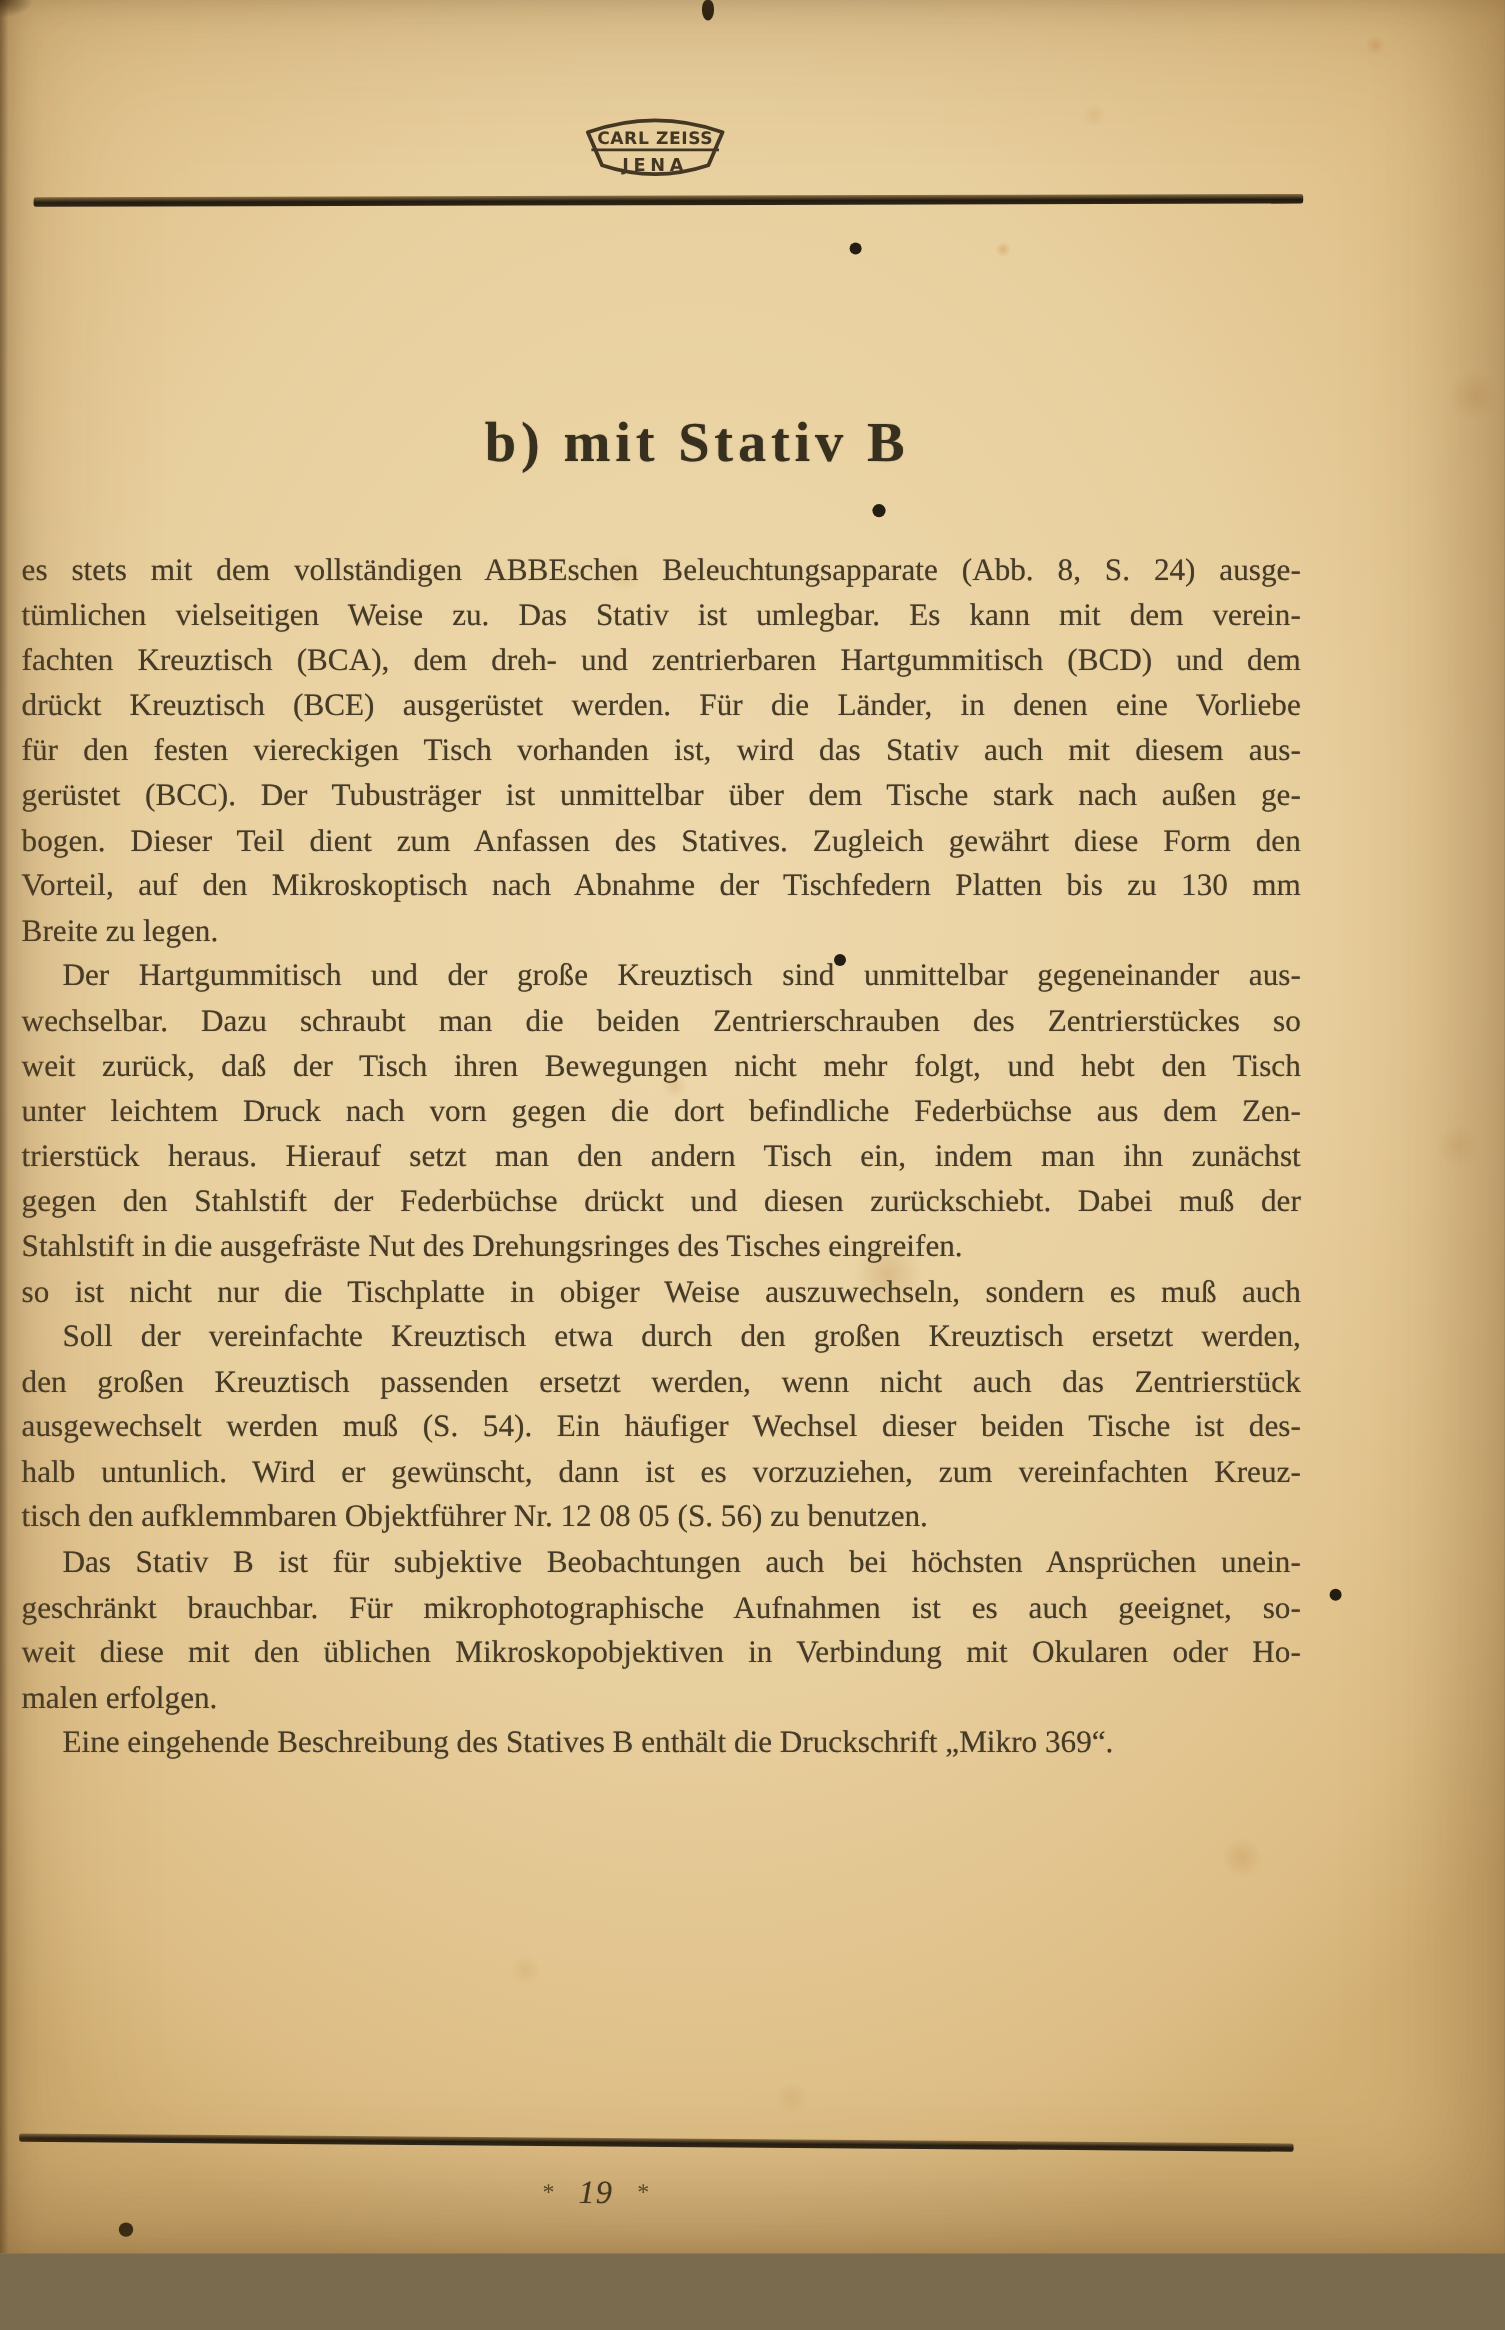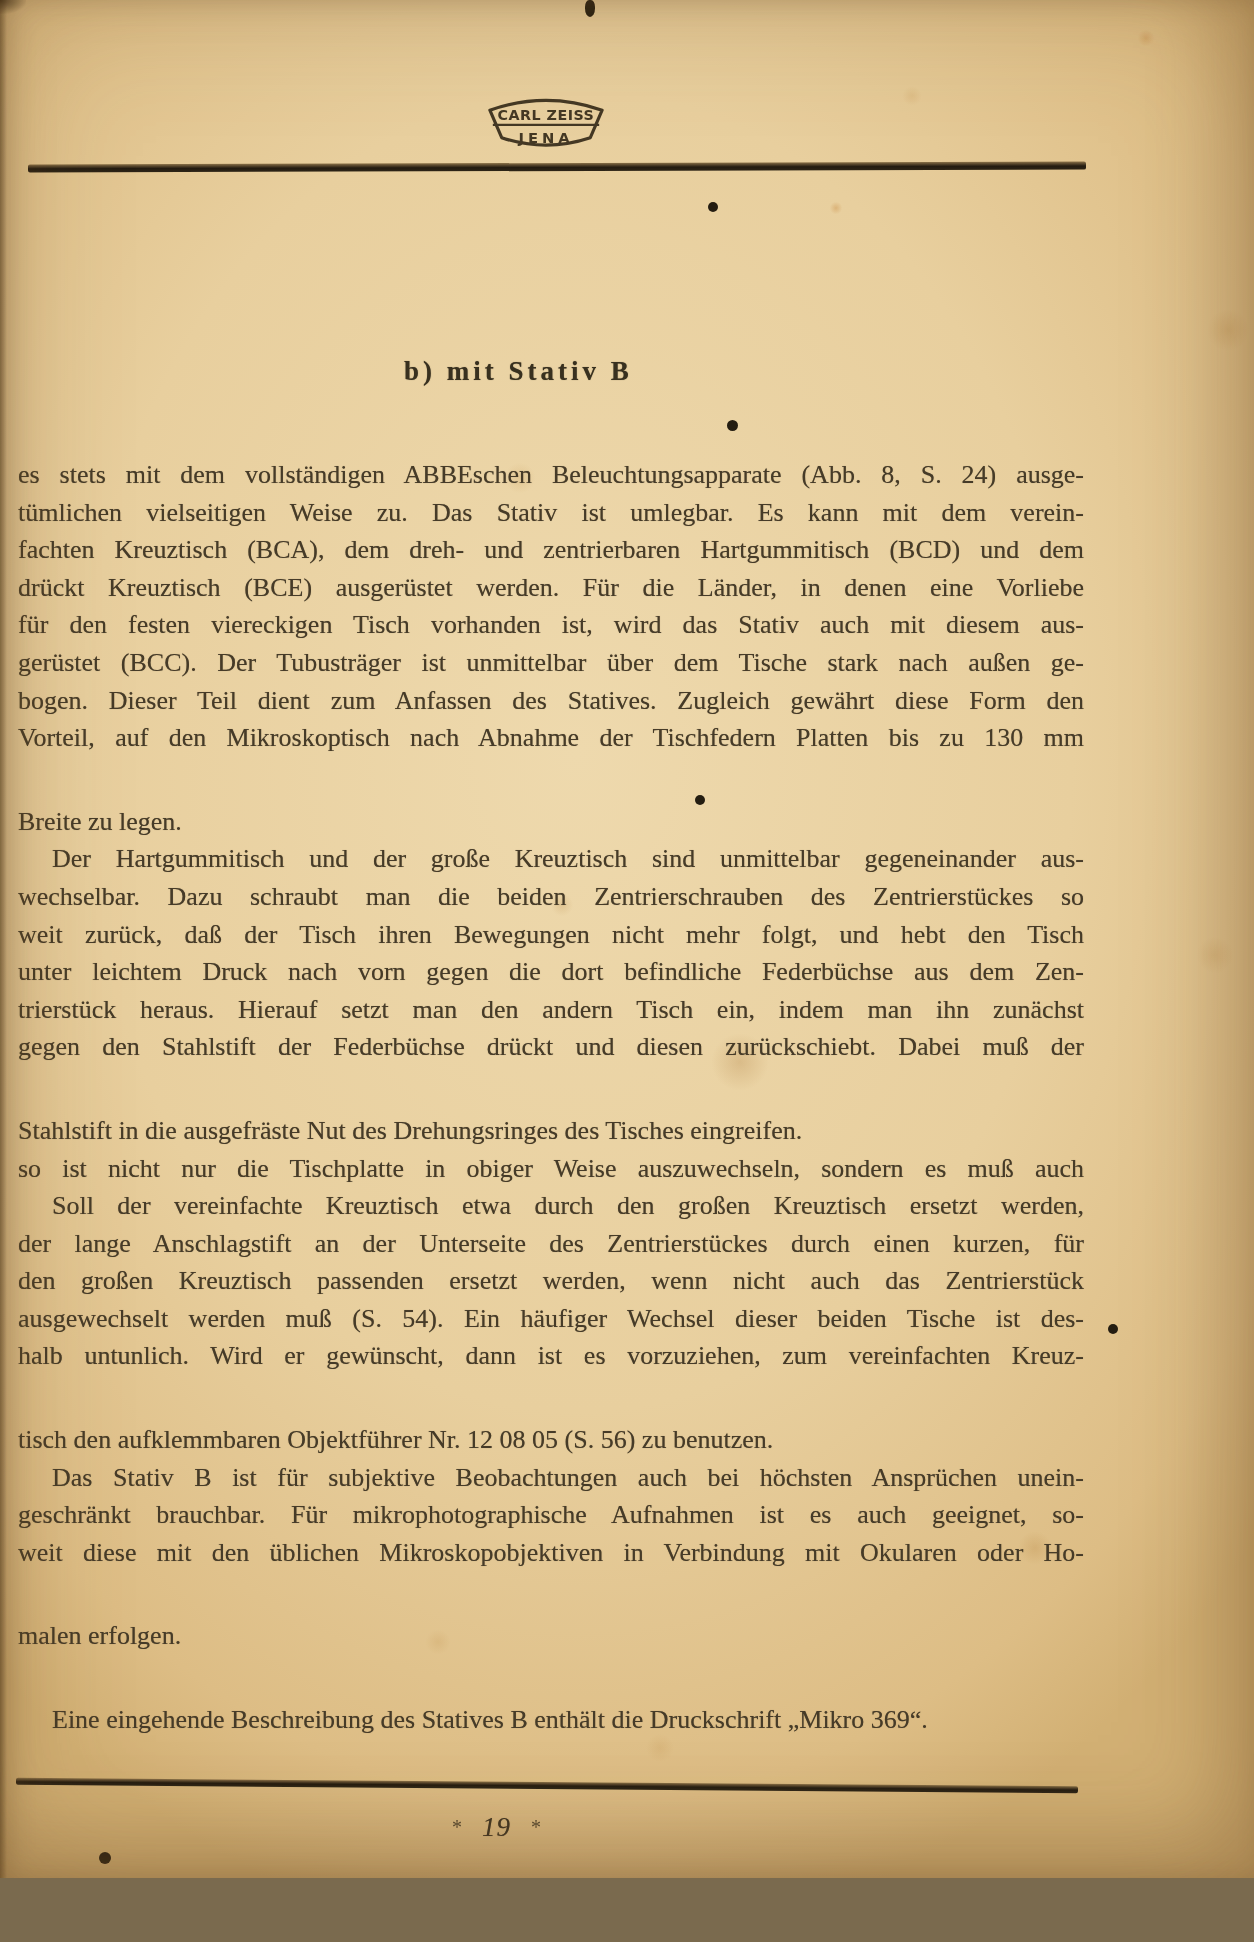--- a/index.html
+++ b/index.html
@@ -46,35 +46,35 @@
   
   .rule {
     position:absolute; background:linear-gradient(to bottom, #8a7148 0%, #54432a 28%, #231b10 55%, #2e2517 100%);
     border-radius:2px;
   }
   .rule.top { left:28px; top:163px; width:1058px; height:8px; transform:rotate(-0.15deg); }
   .rule.bottom { left:16px; top:1782px; width:1062px; height:7px; transform:rotate(0.45deg); }
 
   
   .heading {
-    position:absolute; left:404px; top:356px;
-    font-size:27px; font-weight:bold; letter-spacing:4px;
+    position:absolute; left:404px; top:342px;
+    font-size:47px; font-weight:bold; letter-spacing:4px;
     color:#38301f; white-space:nowrap;
     text-shadow:0 0 1px rgba(56,48,31,.55);
   }
 
   
   .bodytext { position:absolute; left:18px; top:456px; width:1066px; }
   .line {
     font-size:26px; line-height:37.6px; color:#463b28;
     text-align:justify; text-align-last:justify;
     text-shadow:0 0 .7px rgba(66,54,34,.55);
     white-space:normal;
   }
-  .line.last { text-align-last:left;margin-top:46px; }
+  .line.last { text-align-last:left; }
   .line.first { text-indent:34px; }
 
   
   .footer {
     position:absolute; left:452px; top:1812px;
     display:flex; align-items:center; gap:20px;
     color:#3c3322;
   }
   .footer .star { font-size:20px; opacity:.85; }
   .footer .pagenum { font-size:27px; font-style:italic; letter-spacing:1px;
@@ -137,21 +137,20 @@
         <div class="line">wechselbar. Dazu schraubt man die beiden Zentrierschrauben des Zentrierstückes so</div>
         <div class="line">weit zurück, daß der Tisch ihren Bewegungen nicht mehr folgt, und hebt den Tisch</div>
         <div class="line">unter leichtem Druck nach vorn gegen die dort befindliche Federbüchse aus dem Zen-</div>
         <div class="line">trierstück heraus. Hierauf setzt man den andern Tisch ein, indem man ihn zunächst</div>
         <div class="line">gegen den Stahlstift der Federbüchse drückt und diesen zurückschiebt. Dabei muß der</div>
         <div class="line last">Stahlstift in die ausgefräste Nut des Drehungsringes des Tisches eingreifen.</div>
       </div>
       <div>
         <div class="line">so ist nicht nur die Tischplatte in obiger Weise auszuwechseln, sondern es muß auch</div>
         <div class="line first">Soll der vereinfachte Kreuztisch etwa durch den großen Kreuztisch ersetzt werden,</div>
-        <div class="line">der lange Anschlagstift an der Unterseite des Zentrierstückes durch einen kurzen, für</div>
         <div class="line">den großen Kreuztisch passenden ersetzt werden, wenn nicht auch das Zentrierstück</div>
         <div class="line">ausgewechselt werden muß (S. 54). Ein häufiger Wechsel dieser beiden Tische ist des-</div>
         <div class="line">halb untunlich. Wird er gewünscht, dann ist es vorzuziehen, zum vereinfachten Kreuz-</div>
         <div class="line last">tisch den aufklemmbaren Objektführer Nr. 12 08 05 (S. 56) zu benutzen.</div>
       </div>
       <div>
         <div class="line first">Das Stativ B ist für subjektive Beobachtungen auch bei höchsten Ansprüchen unein-</div>
         <div class="line">geschränkt brauchbar. Für mikrophotographische Aufnahmen ist es auch geeignet, so-</div>
         <div class="line">weit diese mit den üblichen Mikroskopobjektiven in Verbindung mit Okularen oder Ho-</div>
         <div class="line last">malen erfolgen.</div>

